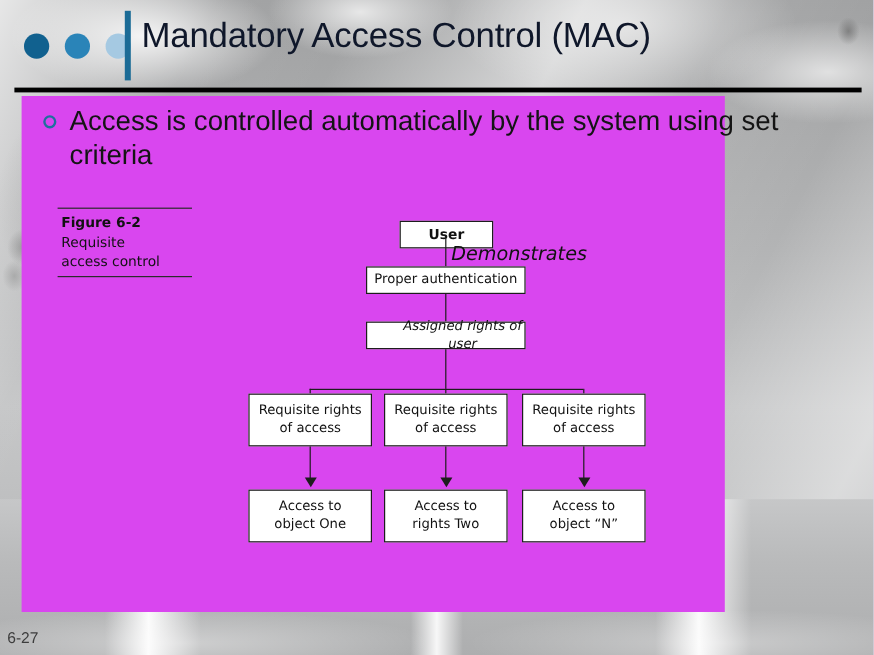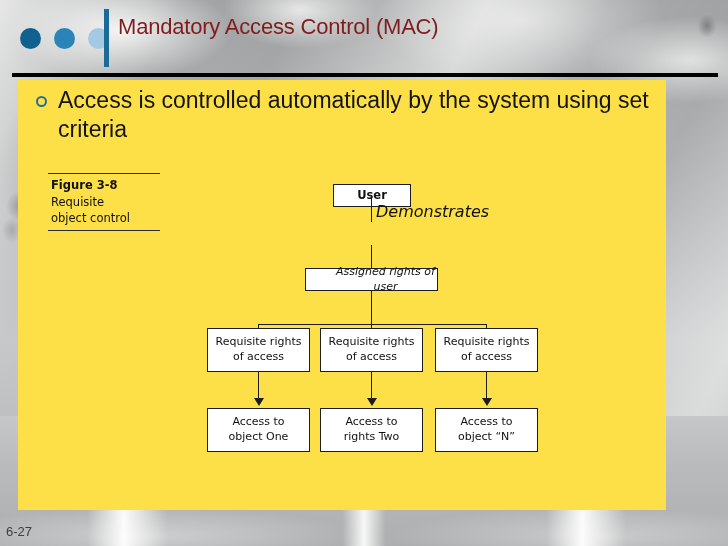--- a/index.html
+++ b/index.html
@@ -90,38 +90,38 @@
   .dot { width: 21px; height: 21px; border-radius: 50%; }
 
   .title-bar {
     position: absolute;
     left: 104px; top: 9px;
     width: 5px; height: 58px;
   }
   .title-text {
     position: absolute;
     left: 118px; top: 14px;
-    font-size: 22px;
-    color: #7f1d1d;
+    font-size: 29px;
+    color: #0f172a;
     letter-spacing: -0.2px;
     white-space: nowrap;
   }
   .title-rule {
     position: absolute;
     left: 12px; top: 73px;
     width: 706px; height: 4px;
     background: #000000;
   }
 
   
   .panel {
     position: absolute;
     left: 18px; top: 80px;
-    width: 648px; height: 430px;
-    background: #fde047;
+    width: 586px; height: 430px;
+    background: #d946ef;
   }
 
   .bullet-row {
     position: absolute;
     left: 18px; top: 6px;
     width: 670px;
     display: flex;
     align-items: flex-start;
   }
   .bullet-mark {
@@ -244,34 +244,35 @@
   <div class="panel">
 
     <div class="bullet-row">
       <span class="bullet-mark"></span>
       <span class="bullet-text">Access is controlled automatically by the system using set criteria</span>
     </div>
 
     <div class="caption">
       <div class="caption-rule"></div>
       <div class="caption-body">
-        <div class="caption-title">Figure 3-8</div>
+        <div class="caption-title">Figure 6-2</div>
         <div class="caption-line">Requisite</div>
-        <div class="caption-line">object control</div>
+        <div class="caption-line">access control</div>
       </div>
       <div class="caption-rule"></div>
     </div>
 
     <div class="diagram">
 
       <div class="node bold" style="left:315px; top:104px; width:78px; height:23px;">User</div>
 
       <div class="edge-v" style="left:353px; top:117px; height:25px;"></div>
       <div class="edge-label" style="left:358px; top:122px;">Demonstrates</div>
 
+      <div class="node" style="left:287px; top:142px; width:133px; height:23px;">Proper authentication</div>
 
       <div class="edge-v" style="left:353px; top:165px; height:23px;"></div>
 
       <div class="node italic" style="left:287px; top:188px; width:133px; height:23px;padding-left:28px;">Assigned rights of user</div>
 
       <div class="edge-v" style="left:353px; top:211px; height:33px;"></div>
 
       <div class="edge-h" style="left:240px; top:244px; width:228px;"></div>
 
       <div class="edge-v" style="left:240px; top:244px; height:4px;"></div>

